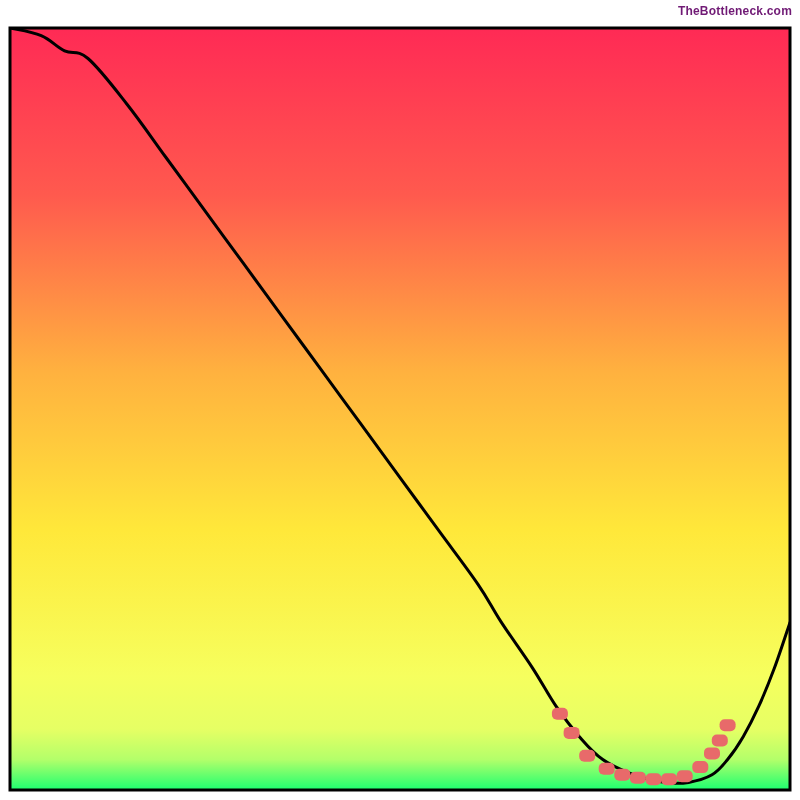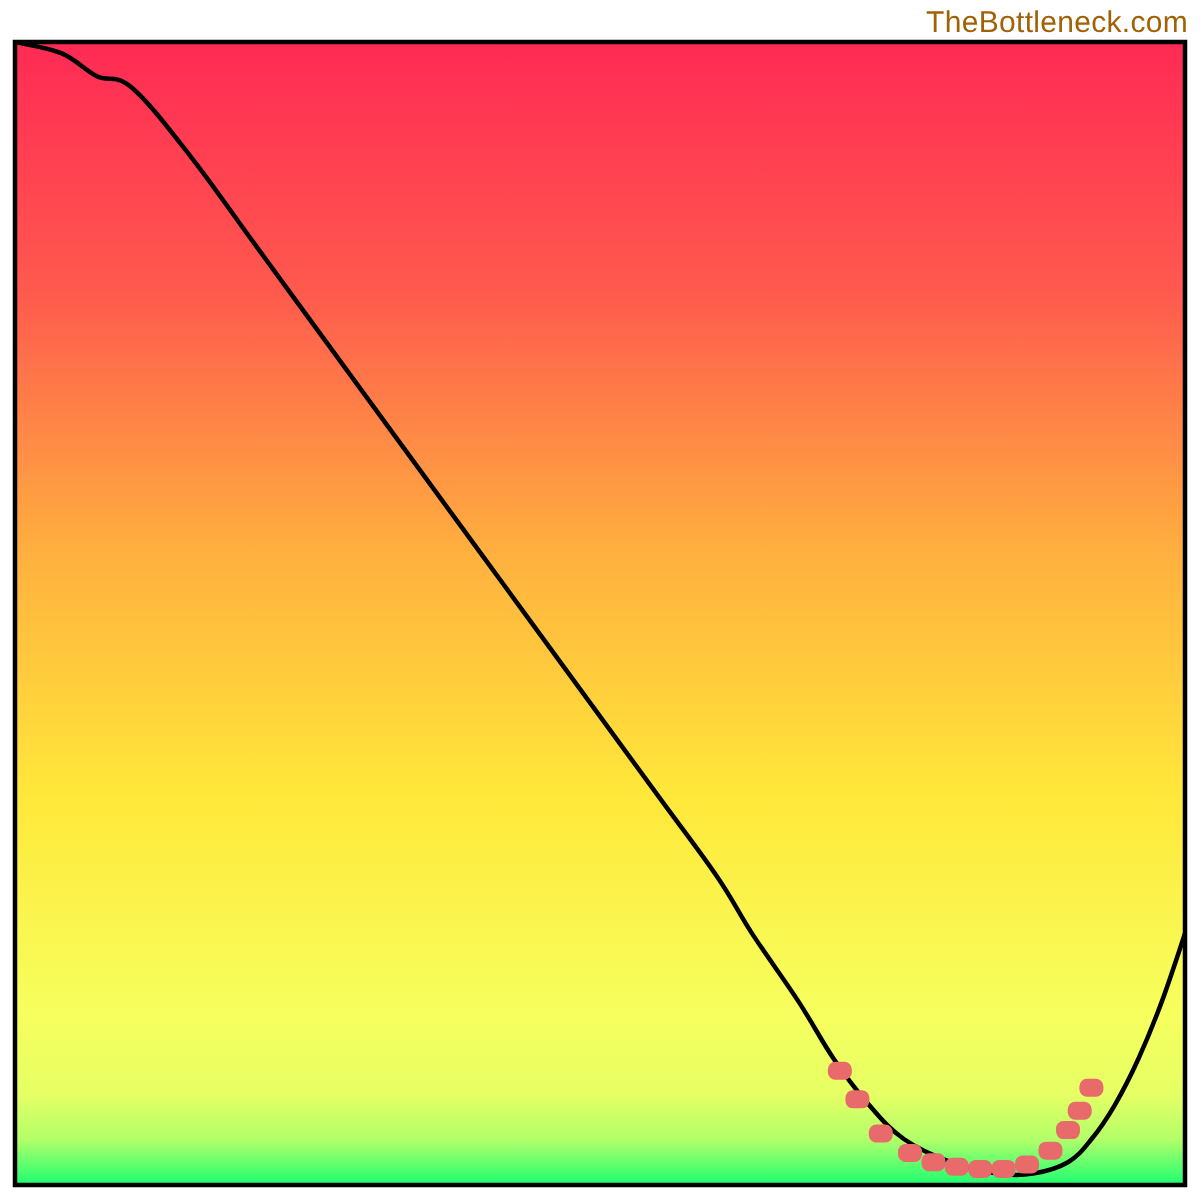--- a/index.html
+++ b/index.html
@@ -13,23 +13,23 @@
   }
   .wrap {
     position: relative;
     width: 800px;
     height: 800px;
   }
   .attribution {
     position: absolute;
     top: 4px;
     right: 8px;
-    font-size: 20px;
-    font-weight: 400;
-    color: #a16207;
+    font-size: 12px;
+    font-weight: 700;
+    color: #701a75;
     letter-spacing: 0.2px;
     z-index: 5;
   }
   svg.chart {
     position: absolute;
     inset: 0;
     width: 800px;
     height: 800px;
   }
 </style>

